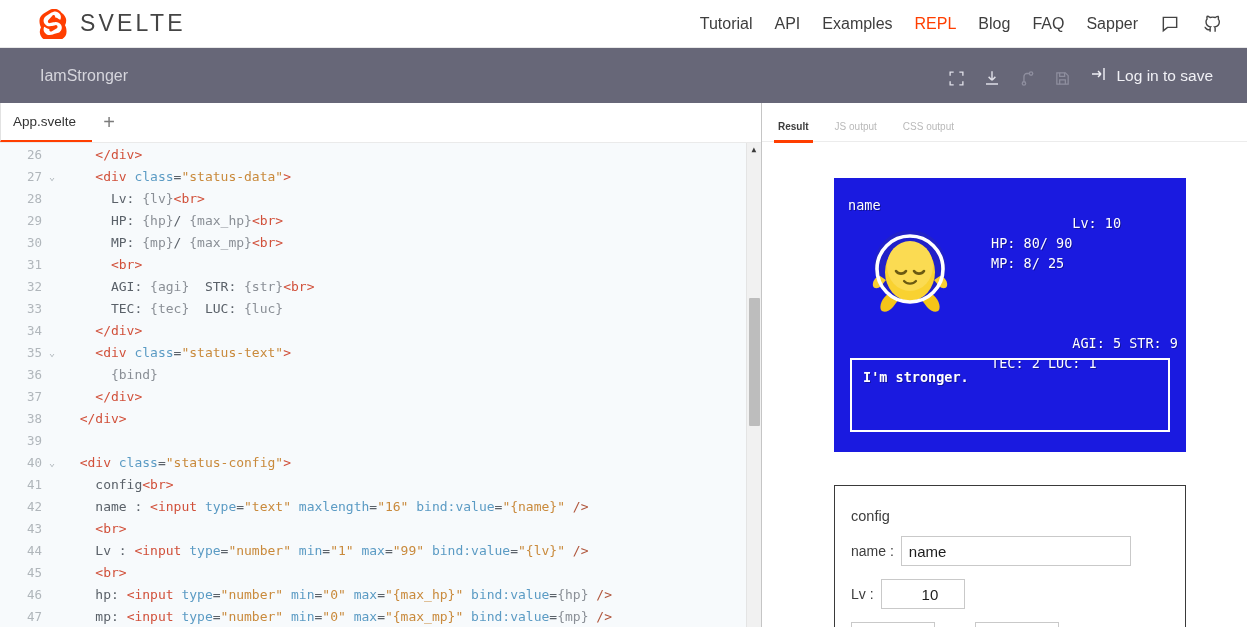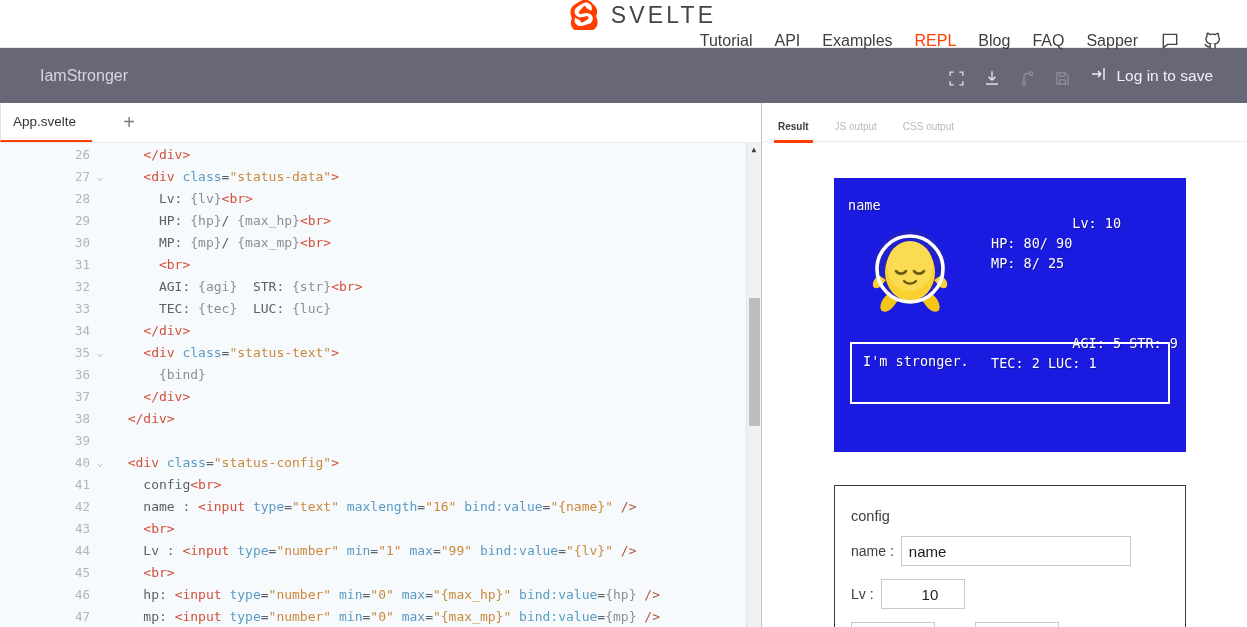--- a/index.html
+++ b/index.html
@@ -11,21 +11,20 @@
   }
 
   
   .topnav {
     height: 48px;
     background: #ffffff;
     display: flex;
     align-items: center;
     border-bottom: 1px solid #e8e8e8;
     position: relative;
-    flex-direction: column;
   }
   .brand {
     display: flex;
     align-items: center;
     margin-left: 38px;
     gap: 12px;
     text-decoration: none;
   }
   .brand-logo { width: 30px; height: 30px; display: block; }
   .brand-name {
@@ -104,21 +103,20 @@
   }
 
   
   .filetabs {
     height: 40px;
     background: #ffffff;
     display: flex;
     align-items: stretch;
     border-bottom: 1px solid #eaeaea;
     flex: 0 0 auto;
-    gap: 20px;
   }
   .filetab {
     display: flex;
     align-items: center;
     padding: 0 16px 0 12px;
     font-size: 13.5px;
     color: #333;
     border-left: 1px solid #e2e2e2;
     border-bottom: 2px solid #ff3e00;
     position: relative;
@@ -148,21 +146,20 @@
   .code-scroll {
     position: absolute;
     inset: 0;
     padding-top: 1px;
   }
   .cline {
     height: 22px;
     display: flex;
     white-space: pre;
     align-items: center;
-    margin-left: 48px;
   }
   .gutter {
     width: 46px;
     flex: 0 0 46px;
     text-align: right;
     padding-right: 4px;
     color: #b0b6bb;
     font-size: 12.5px;
     user-select: none;
   }
@@ -273,24 +270,25 @@
     position: absolute;
     left: 157px; top: 15px;
     font-size: 13.5px;
     line-height: 20px;
     text-shadow: 1px 1px 0 rgba(0,0,0,.3);
     white-space: pre;
   }
   .stats .gap { display: block; height: 20px; }
   .msgbox {
     position: absolute;
-    left: 16px; top: 164px;
-    width: 320px; height: 62px;
+    left: 16px; top: 180px;
+    width: 320px; height: 74px;
     border: 2px solid #ffffff;
     box-sizing: border-box;
+    font-weight: bold;
   }
   .msgtext {
     padding: 9px 0 0 11px;
     font-size: 13.5px;
     color: #fff;
     text-shadow: 1px 1px 0 rgba(0,0,0,.3);
   }
 
   
   .configbox {

